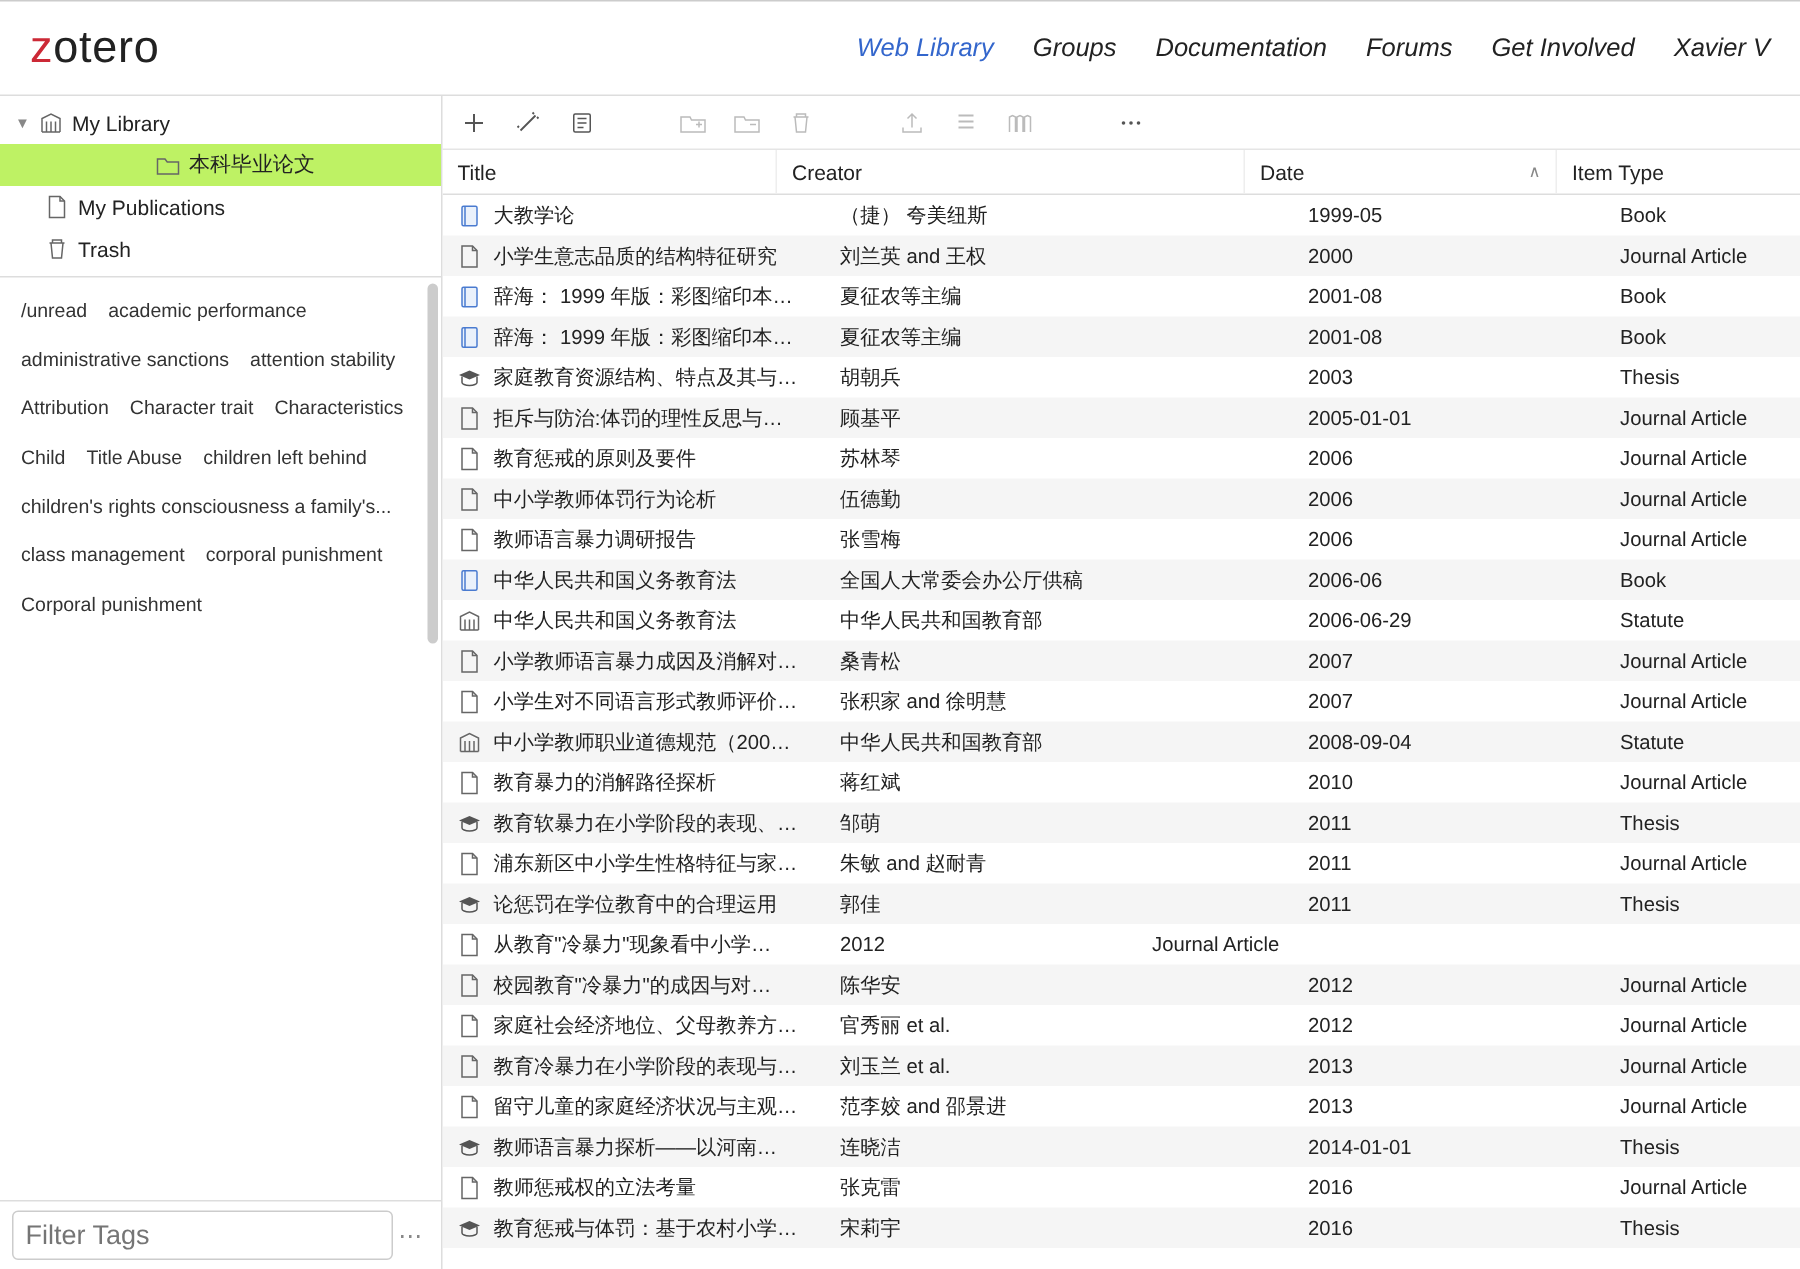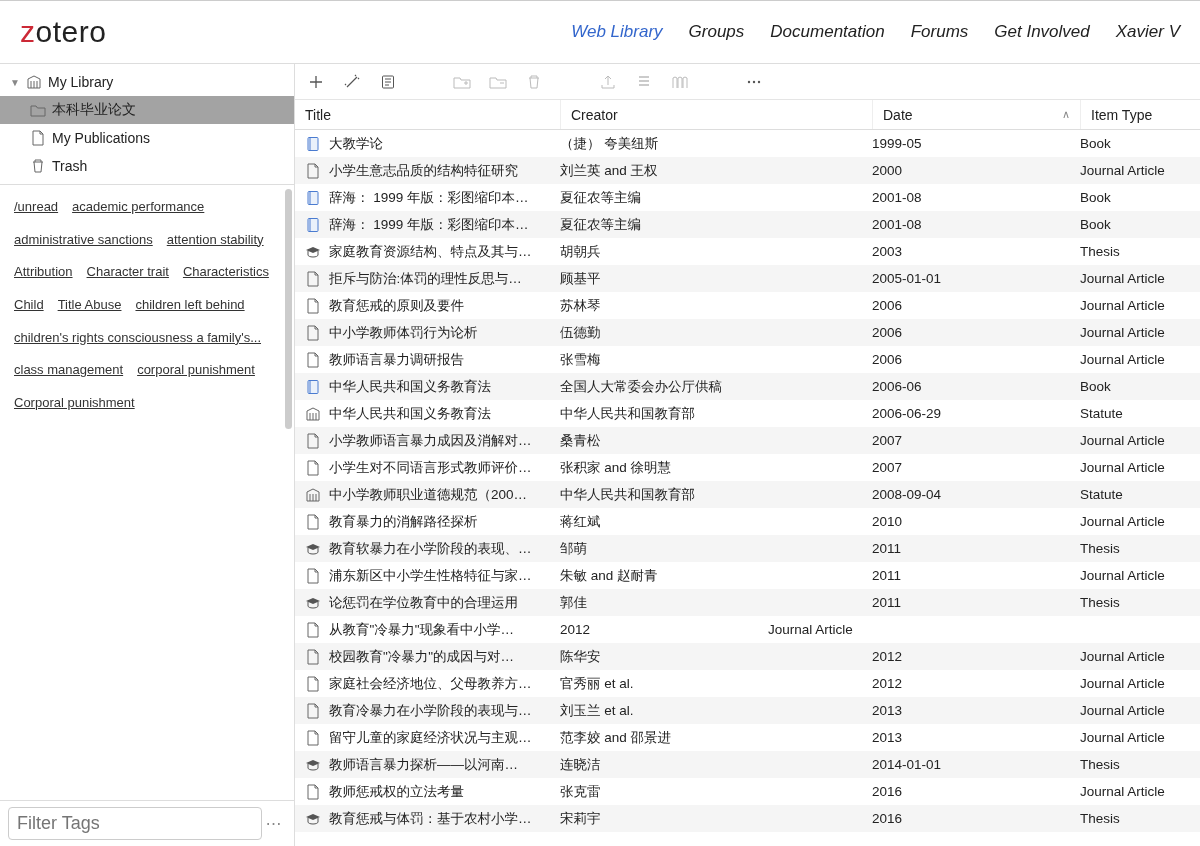--- a/index.html
+++ b/index.html
@@ -15,44 +15,44 @@
 
 
 .main { display: flex; height: calc(846px - 64px); }
 
 
 .sidebar { width: 295px; border-right: 1px solid #ddd; display: flex; flex-direction: column; background: #fafafa; }
 .tree { flex: 0 0 auto; padding: 4px 0; background:#fff; }
 .tree-item { display: flex; align-items: center; height: 28px; padding: 0 10px; cursor: pointer; gap: 6px; }
 .tree-item.root { font-weight: 400; }
 .tree-item.child { padding-left: 30px; }
-.tree-item.selected { background: #a3a3a3; }
+.tree-item.selected { background: #bef264; justify-content: center; }
 .tree-icon { width: 16px; height: 16px; display:inline-flex; align-items:center; justify-content:center; flex-shrink:0; }
 .tree-arrow { width:10px; color:#888; font-size:10px; }
 
 .tags-panel { flex: 1; overflow-y: auto; padding: 10px 14px; border-top: 1px solid #ddd; position: relative; background:#fff; }
-.tags-wrap { display: flex; flex-wrap: wrap; gap: 8px 14px; font-size: 13px; color: #333; line-height: 1.9; text-decoration: underline; }
+.tags-wrap { display: flex; flex-wrap: wrap; gap: 8px 14px; font-size: 13px; color: #333; line-height: 1.9; }
 .tag { cursor: pointer; white-space: nowrap; }
 .tags-scrollbar { position:absolute; right:2px; top:4px; width:7px; height:240px; background:#ccc; border-radius:4px; }
 
 .tag-filter-row { display:flex; align-items:center; padding: 6px 8px; border-top:1px solid #ddd; background:#fff; }
 .tag-filter { flex:1; border:1px solid #ccc; border-radius:4px; padding:5px 8px; font-size:18px; color:#888; background:#fff; }
 .tag-more { width:24px; text-align:center; color:#888; font-size:16px; cursor:pointer; letter-spacing:1px; }
 
 
 .content { flex: 1; display: flex; flex-direction: column; overflow:hidden; }
 .toolbar { display: flex; align-items: center; height: 36px; padding: 0 12px; gap: 18px; border-bottom: 1px solid #e5e5e5; }
 .tool-icon { width: 18px; height: 18px; display:inline-flex; align-items:center; justify-content:center; color:#555; cursor:pointer; }
 .tool-icon.disabled { color: #bbb; cursor:default; }
 .tool-spacer { width: 20px; }
 
 
 .table-header { display:flex; height:30px; border-bottom:1px solid #ddd; font-size:14px; color:#222; background:#fff; }
 .th { display:flex; align-items:center; padding:0 10px; border-right:1px solid #eee; position:relative; }
-.th.title { width: 266px; }
+.th.title { width: 223px; }
 .th.creator { width: 312px; }
 .th.date { width: 208px; }
 .th.type { flex:1; border-right:none; }
 .sort-ind { margin-left:auto; font-size:11px; color:#888; }
 
 .table-body { flex:1; overflow-y:auto; }
 .row { display:flex; height:27px; align-items:center; font-size:13.5px; }
 .row:nth-child(even) { background:#f5f5f5; }
 .cell { padding:0 10px; white-space:nowrap; overflow:hidden; text-overflow:ellipsis; }
 .cell.title { width:255px; display:flex; align-items:center; gap:8px; }

